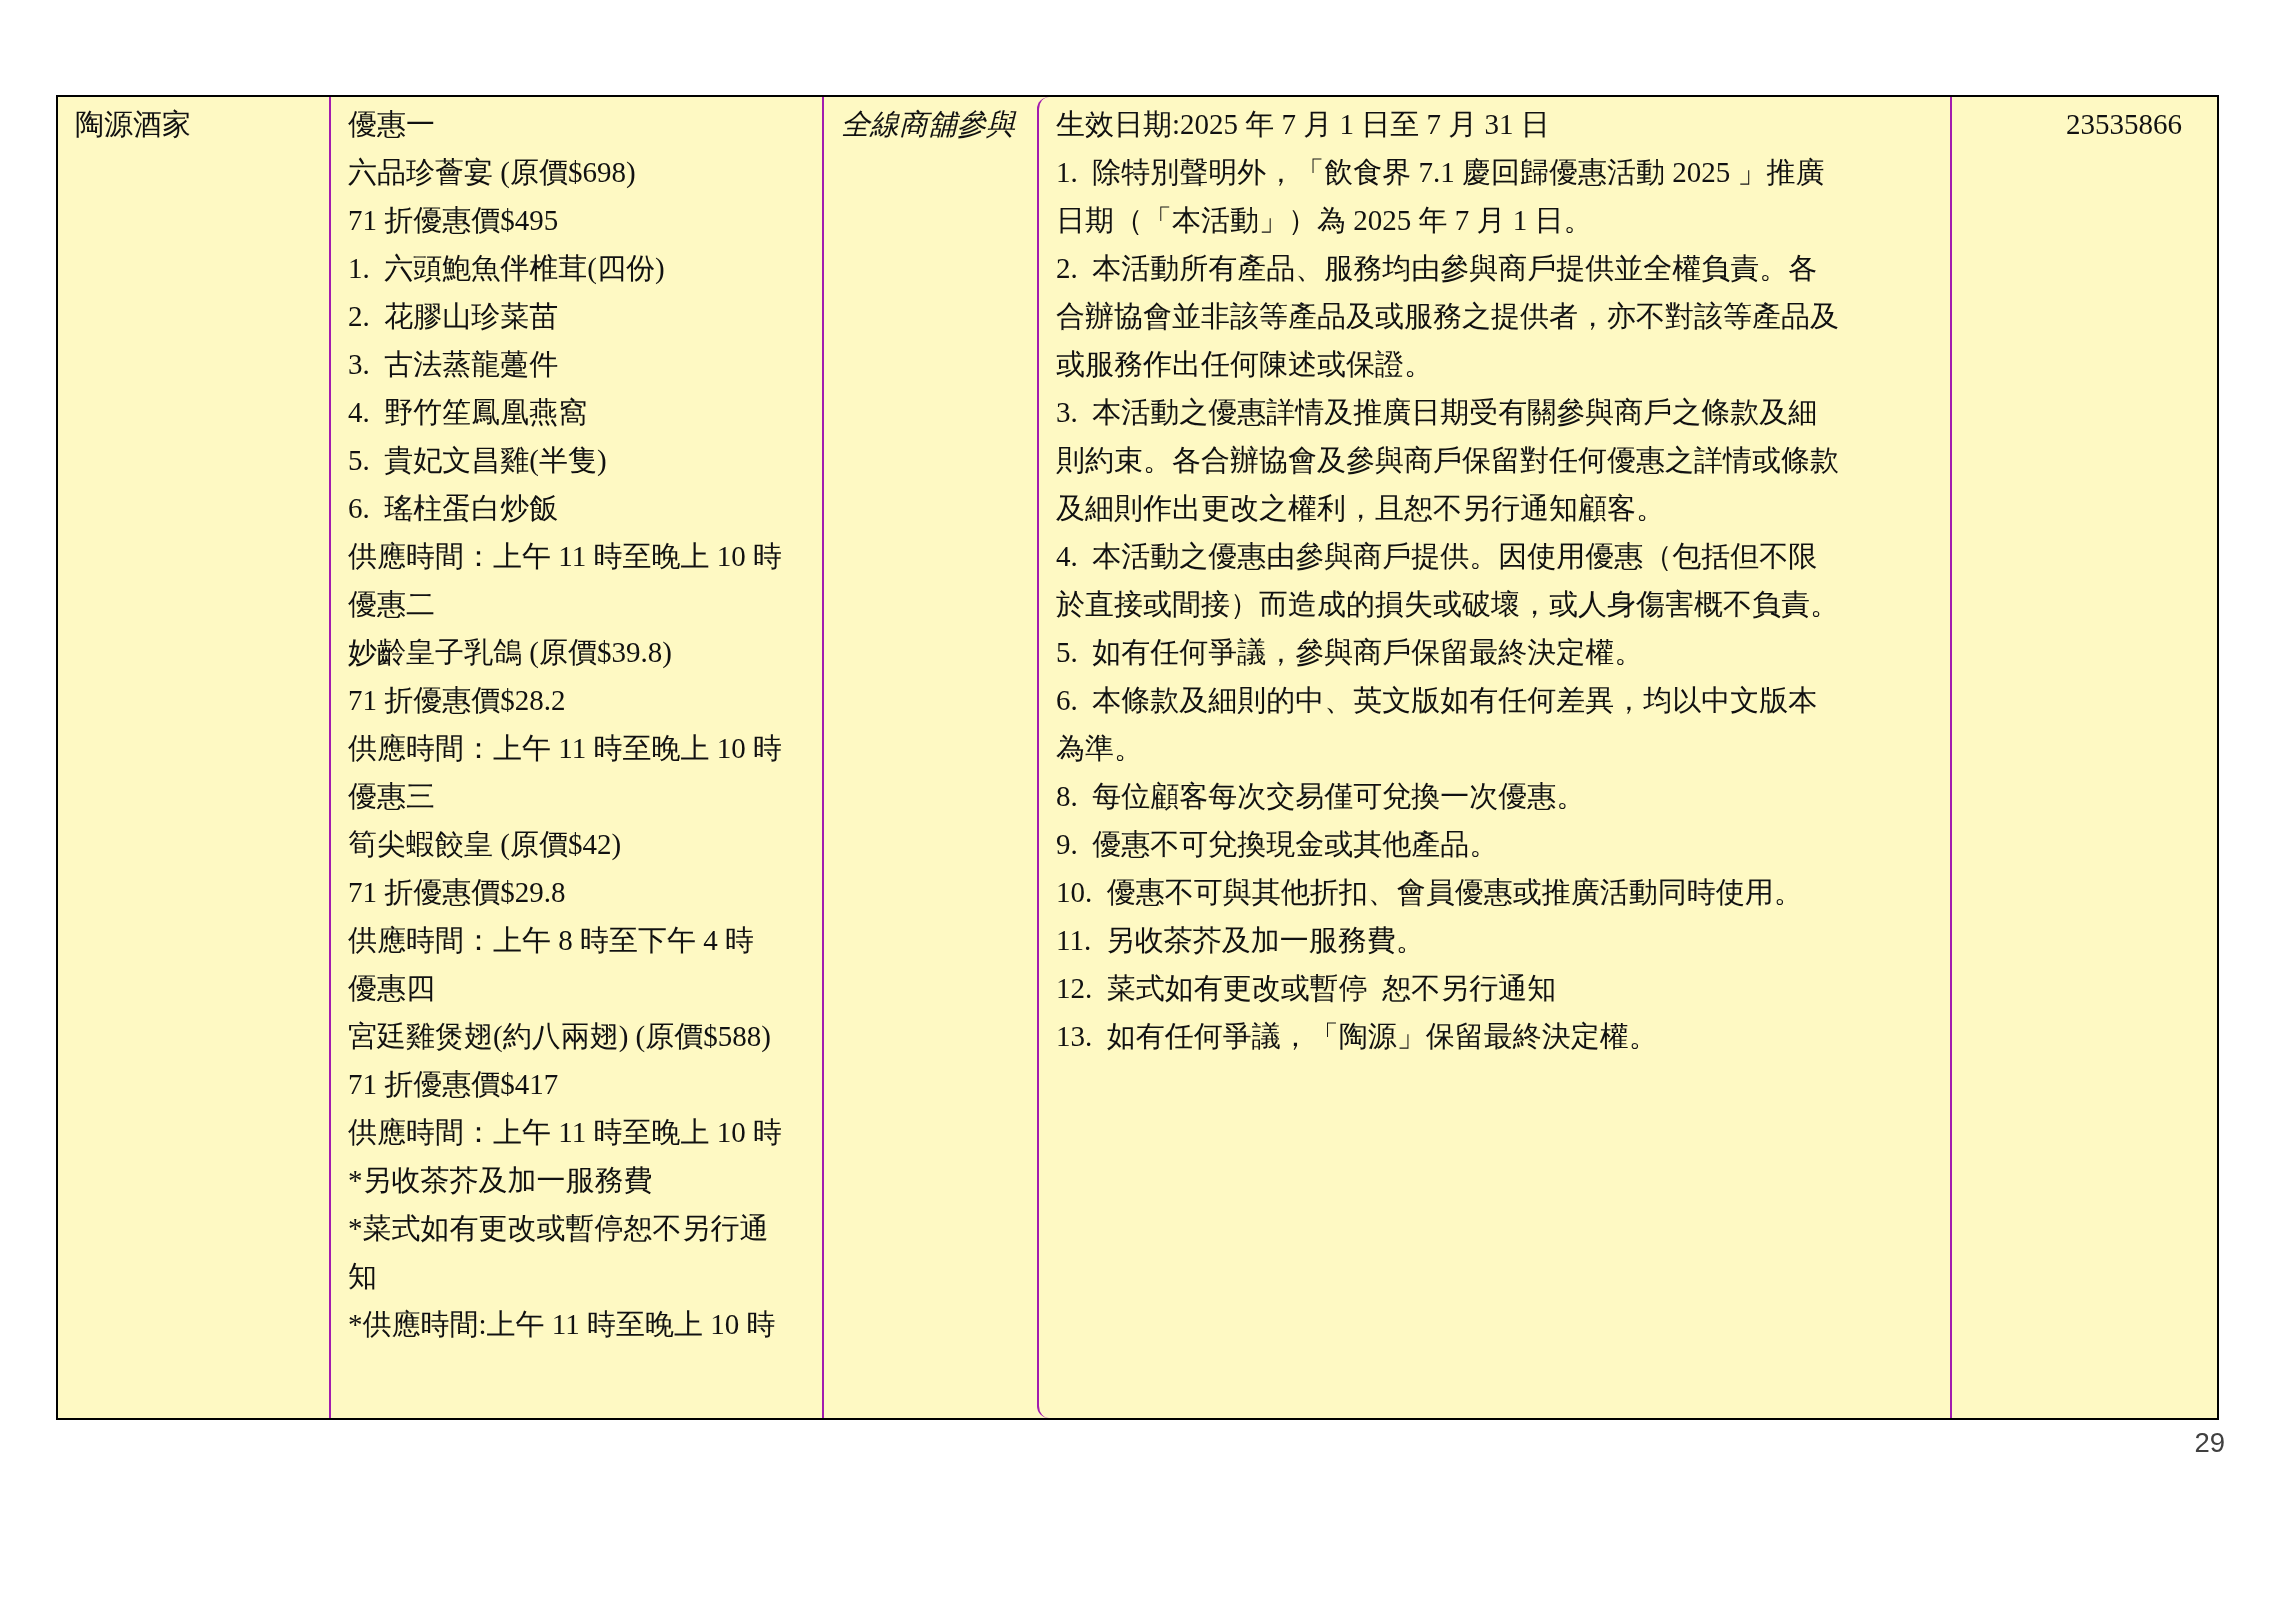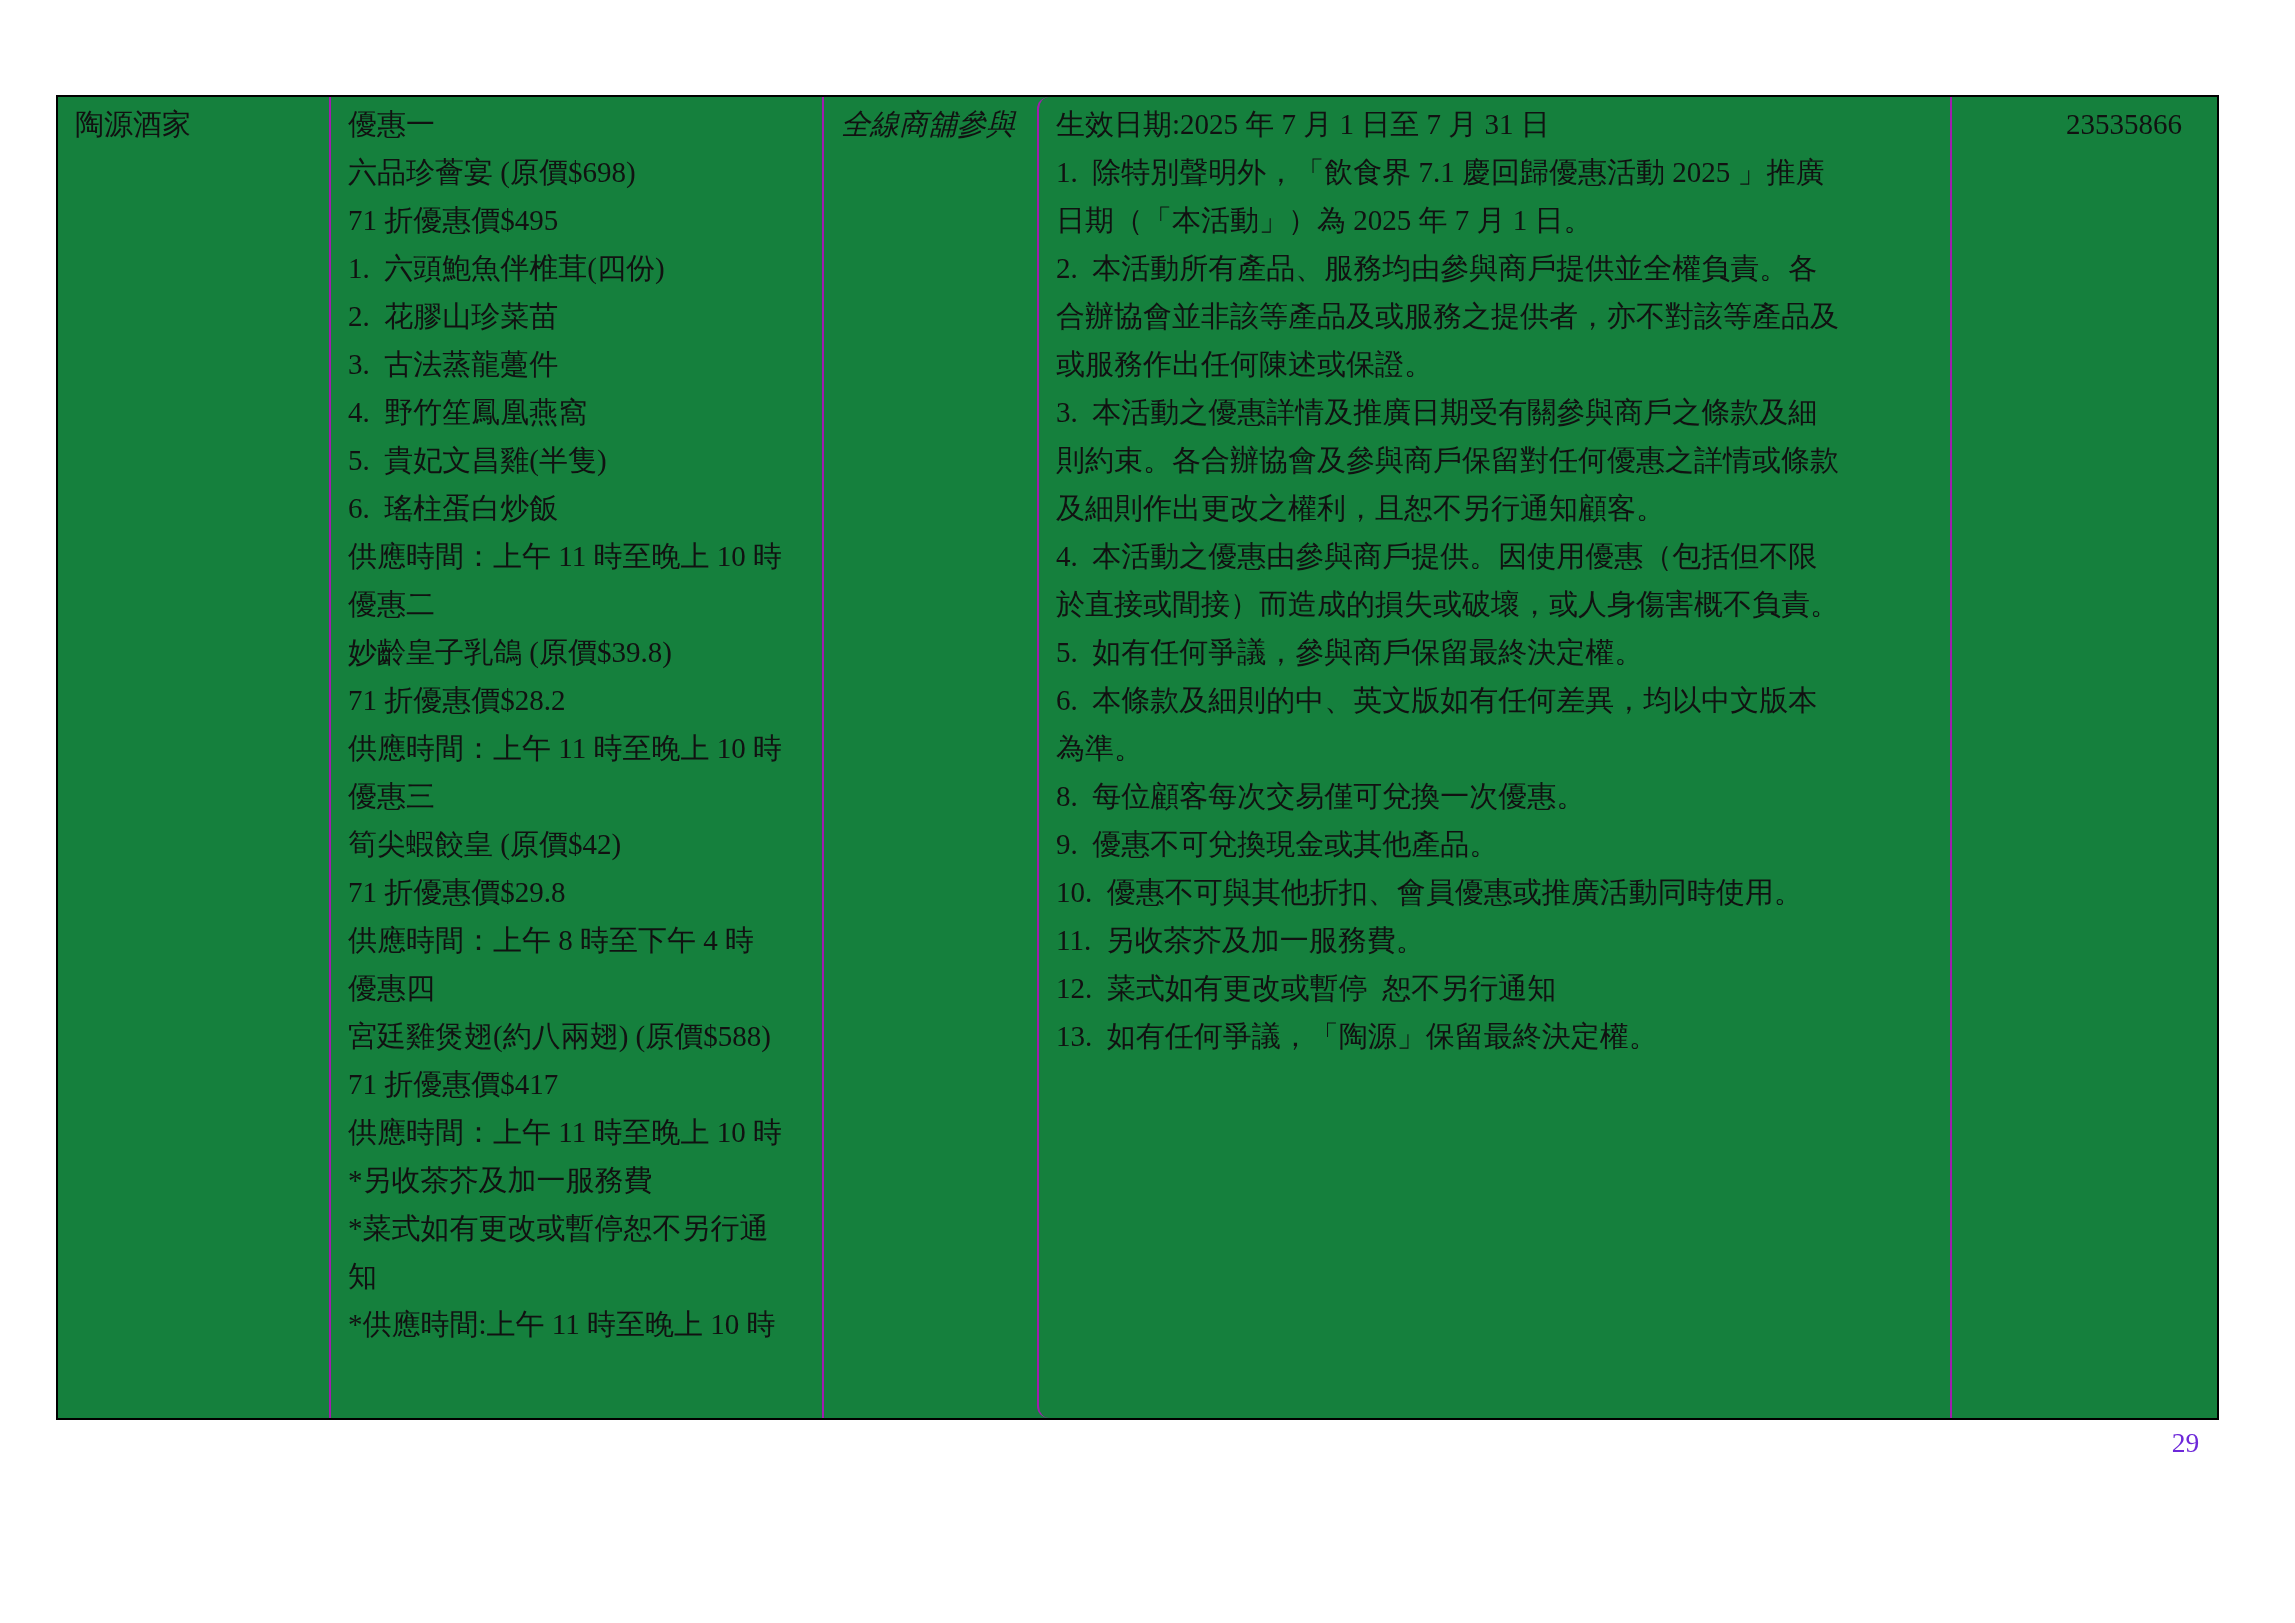--- a/index.html
+++ b/index.html
@@ -20,21 +20,21 @@
     position: absolute;
     left: 56px;
     top: 95px;
     width: 2163px;
     height: 1325px;
     box-sizing: border-box;
     border: 2.6px solid #000000;
     display: flex;
     flex-direction: row;
     align-items: stretch;
-    background: #15803d;
+    background: #fef9c3;
   }
   .cell {
     box-sizing: border-box;
     padding: 2.6px 9.2px 0 17px;
     overflow: hidden;
     flex-grow: 0;
     flex-shrink: 0;
   }
   .cell + .cell {
     border-left: 2px solid #a21caf;
@@ -49,25 +49,25 @@
     line-height: 48px;
     font-size: 29px;
     white-space: pre;
     overflow: hidden;
   }
   .page-number {
     position: absolute;
     left: 2146px;
     top: 1426px;
     width: 79px;
-    text-align: center;
+    text-align: right;
     font-size: 27.5px;
     line-height: 33px;
-    font-family: Liberation Serif, serif;
-    color: #6d28d9;
+    font-family: Liberation Sans, sans-serif;
+    color: #404040;
   }
 </style>
 </head>
 <body>
 
 <div class="page">
 
   <div class="doc-table">
 
     <div class="cell cell-merchant">

